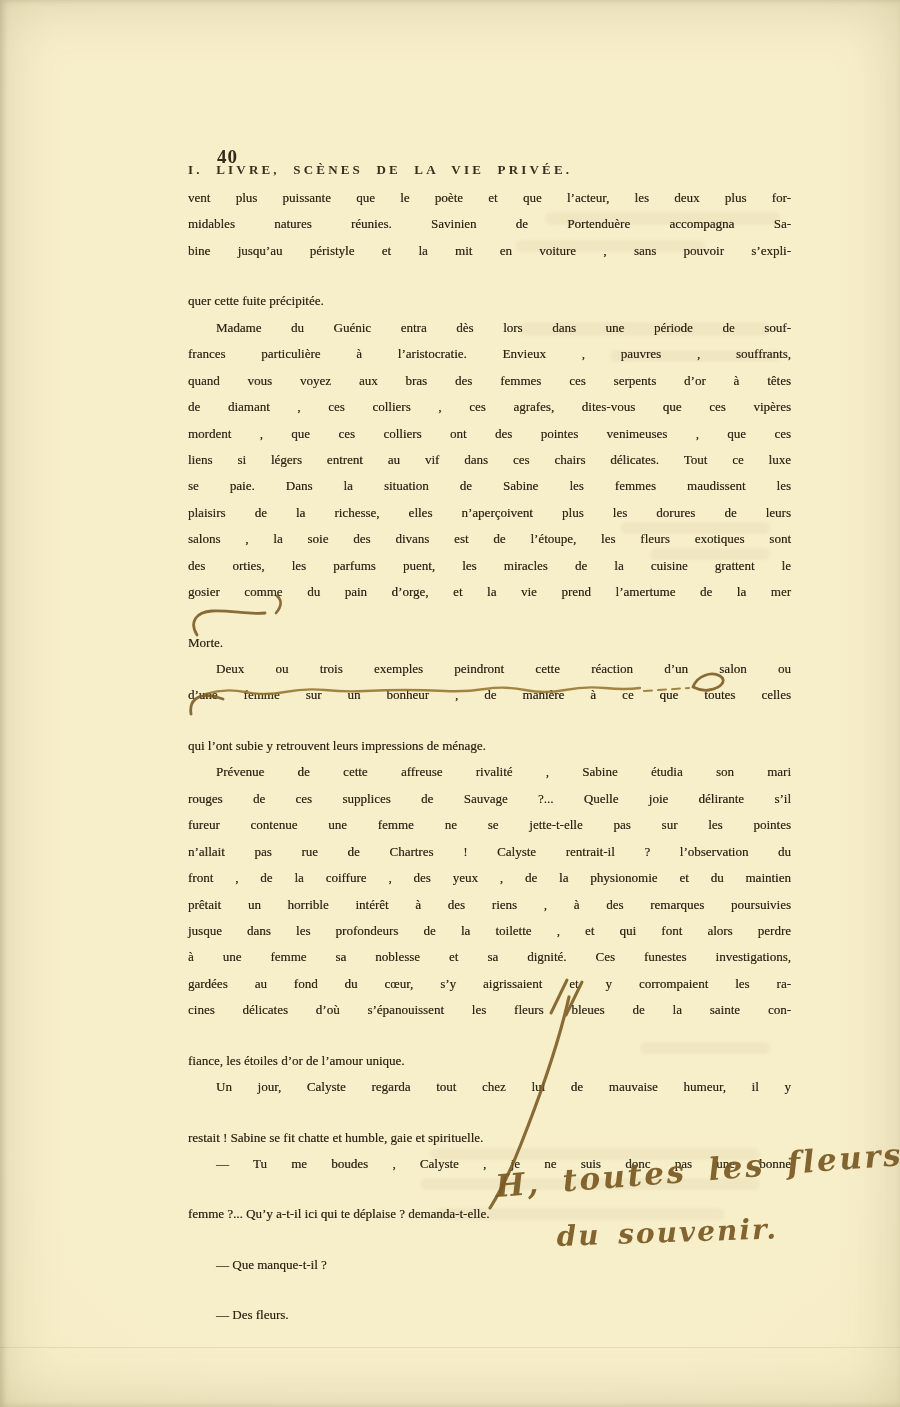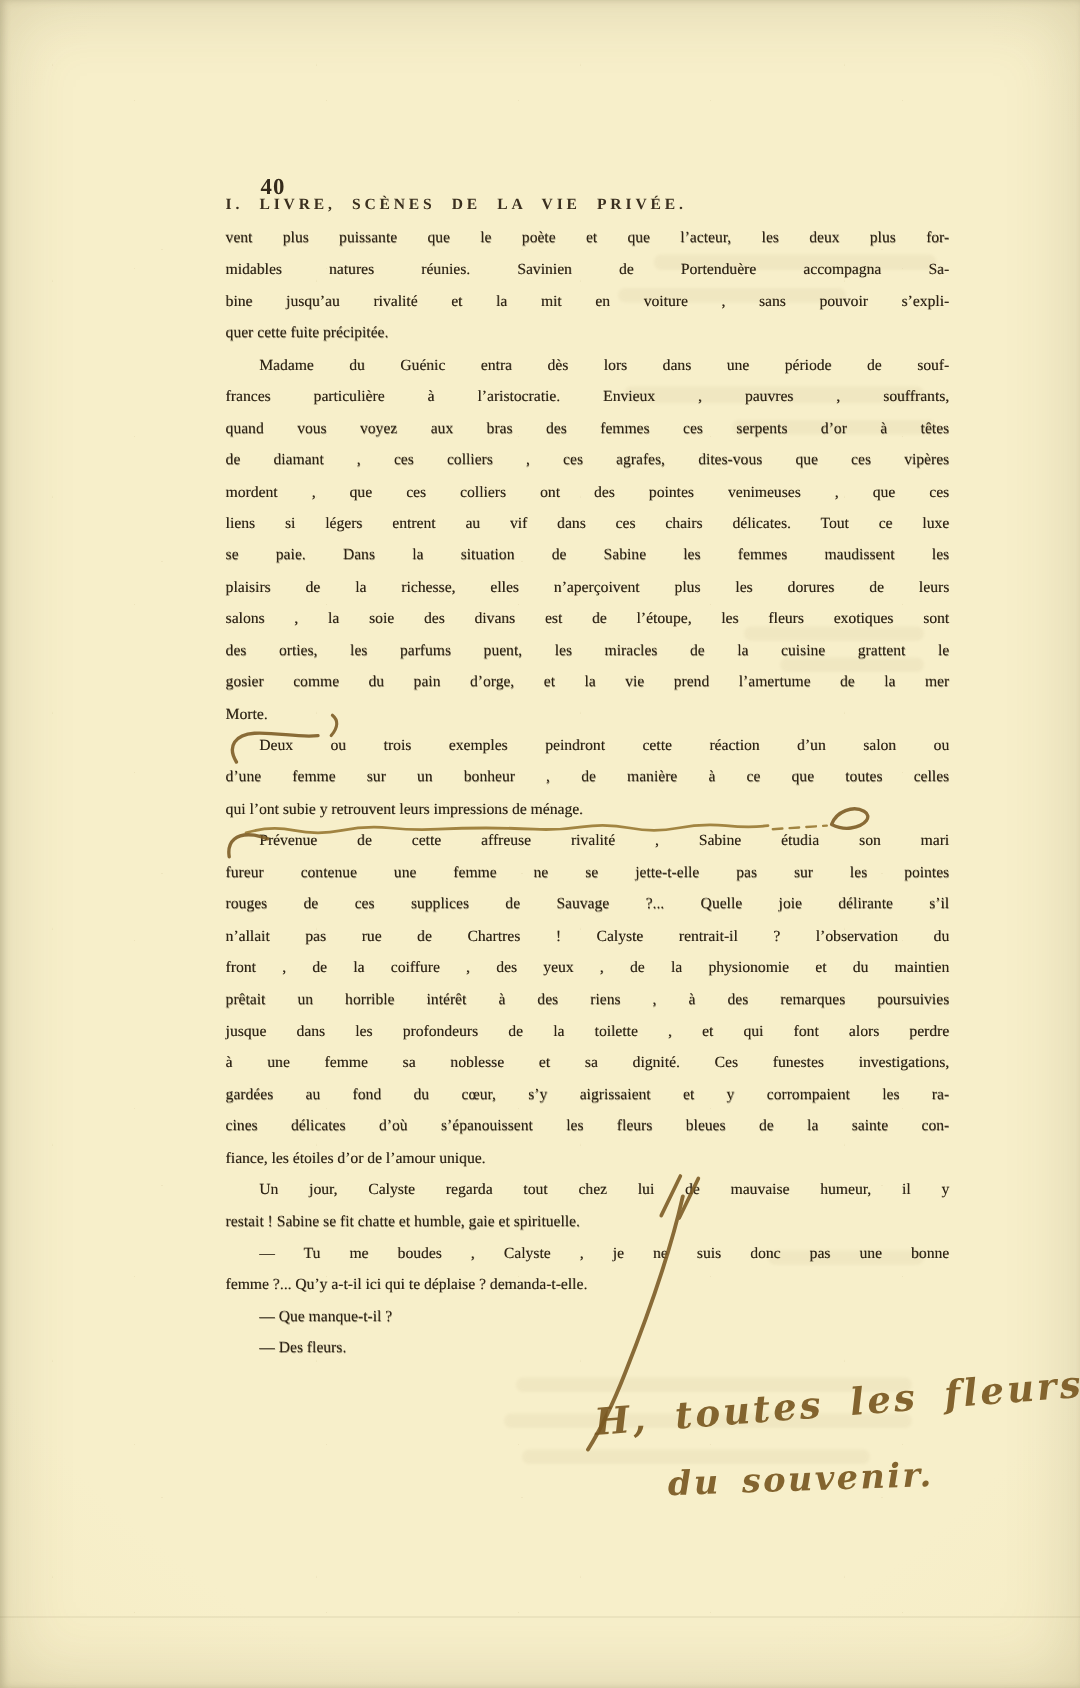--- a/index.html
+++ b/index.html
@@ -32,21 +32,21 @@
   }
   .text-block{
     position:absolute;left:188px;top:185px;width:603px;
     font-size:13px;color:#2d2315;line-height:26.45px;
     text-shadow:.3px .3px .2px rgba(45,35,20,.5);
   }
   .line{
     height:26.45px;overflow:visible;white-space:nowrap;
     text-align:justify;text-align-last:justify;text-justify:inter-word;
   }
-  .line.last{text-align:left;text-align-last:left;}
+  .line.last{text-align:left;text-align-last:left;margin-top:24px;}
   .line.indent{padding-left:28px;}
   .ink{position:absolute;left:0;top:0;pointer-events:none;}
   .hand{
     position:absolute;color:#7a5922;font-style:italic;font-weight:bold;
     font-family:"DejaVu Serif","Liberation Serif",serif;
     white-space:nowrap;opacity:.92;
   }
   .hand1{left:494px;top:1168px;font-size:31px;letter-spacing:2.5px;word-spacing:9px;transform:rotate(-4.5deg);transform-origin:left top;}
   .hand2{left:556px;top:1220px;font-size:28px;letter-spacing:2px;word-spacing:6px;transform:rotate(-2deg);transform-origin:left top;}
   .ghost{
@@ -74,40 +74,40 @@
   <div class="ghost" style="left:420px;top:1178px;width:340px;height:12px"></div>
   <div class="ghost" style="left:435px;top:1208px;width:290px;height:12px"></div>
   <div class="scratch"></div>
 
   <div class="pagenum">40</div>
   <div class="header">I. LIVRE, SCÈNES DE LA VIE PRIVÉE.</div>
 
   <div id="text-block" class="text-block">
       <div class="line">vent plus puissante que le poète et que l’acteur, les deux plus for-</div>
       <div class="line">midables natures réunies. Savinien de Portenduère accompagna Sa-</div>
-      <div class="line">bine jusqu’au rivalité et la mit en voiture , sans pouvoir s’expli-</div>
+      <div class="line">bine jusqu’au péristyle et la mit en voiture , sans pouvoir s’expli-</div>
       <div class="line last">quer cette fuite précipitée.</div>
       <div class="line indent">Madame du Guénic entra dès lors dans une période de souf-</div>
       <div class="line">frances particulière à l’aristocratie. Envieux , pauvres , souffrants,</div>
       <div class="line">quand vous voyez aux bras des femmes ces serpents d’or à têtes</div>
       <div class="line">de diamant , ces colliers , ces agrafes, dites-vous que ces vipères</div>
       <div class="line">mordent , que ces colliers ont des pointes venimeuses , que ces</div>
       <div class="line">liens si légers entrent au vif dans ces chairs délicates. Tout ce luxe</div>
       <div class="line">se paie. Dans la situation de Sabine les femmes maudissent les</div>
       <div class="line">plaisirs de la richesse, elles n’aperçoivent plus les dorures de leurs</div>
       <div class="line">salons , la soie des divans est de l’étoupe, les fleurs exotiques sont</div>
       <div class="line">des orties, les parfums puent, les miracles de la cuisine grattent le</div>
       <div class="line">gosier comme du pain d’orge, et la vie prend l’amertume de la mer</div>
       <div class="line last">Morte.</div>
       <div class="line indent">Deux ou trois exemples peindront cette réaction d’un salon ou</div>
       <div class="line">d’une femme sur un bonheur , de manière à ce que toutes celles</div>
       <div class="line last">qui l’ont subie y retrouvent leurs impressions de ménage.</div>
       <div class="line indent">Prévenue de cette affreuse rivalité , Sabine étudia son mari</div>
+      <div class="line">rouges de ces supplices de Sauvage ?... Quelle joie délirante s’il</div>
       <div class="line">fureur contenue une femme ne se jette-t-elle pas sur les pointes</div>
-      <div class="line">rouges de ces supplices de Sauvage ?... Quelle joie délirante s’il</div>
       <div class="line">n’allait pas rue de Chartres ! Calyste rentrait-il ? l’observation du</div>
       <div class="line">front , de la coiffure , des yeux , de la physionomie et du maintien</div>
       <div class="line">prêtait un horrible intérêt à des riens , à des remarques poursuivies</div>
       <div class="line">jusque dans les profondeurs de la toilette , et qui font alors perdre</div>
       <div class="line">à une femme sa noblesse et sa dignité. Ces funestes investigations,</div>
       <div class="line">gardées au fond du cœur, s’y aigrissaient et y corrompaient les ra-</div>
       <div class="line">cines délicates d’où s’épanouissent les fleurs bleues de la sainte con-</div>
       <div class="line last">fiance, les étoiles d’or de l’amour unique.</div>
       <div class="line indent">Un jour, Calyste regarda tout chez lui de mauvaise humeur, il y</div>
       <div class="line last">restait ! Sabine se fit chatte et humble, gaie et spirituelle.</div>

